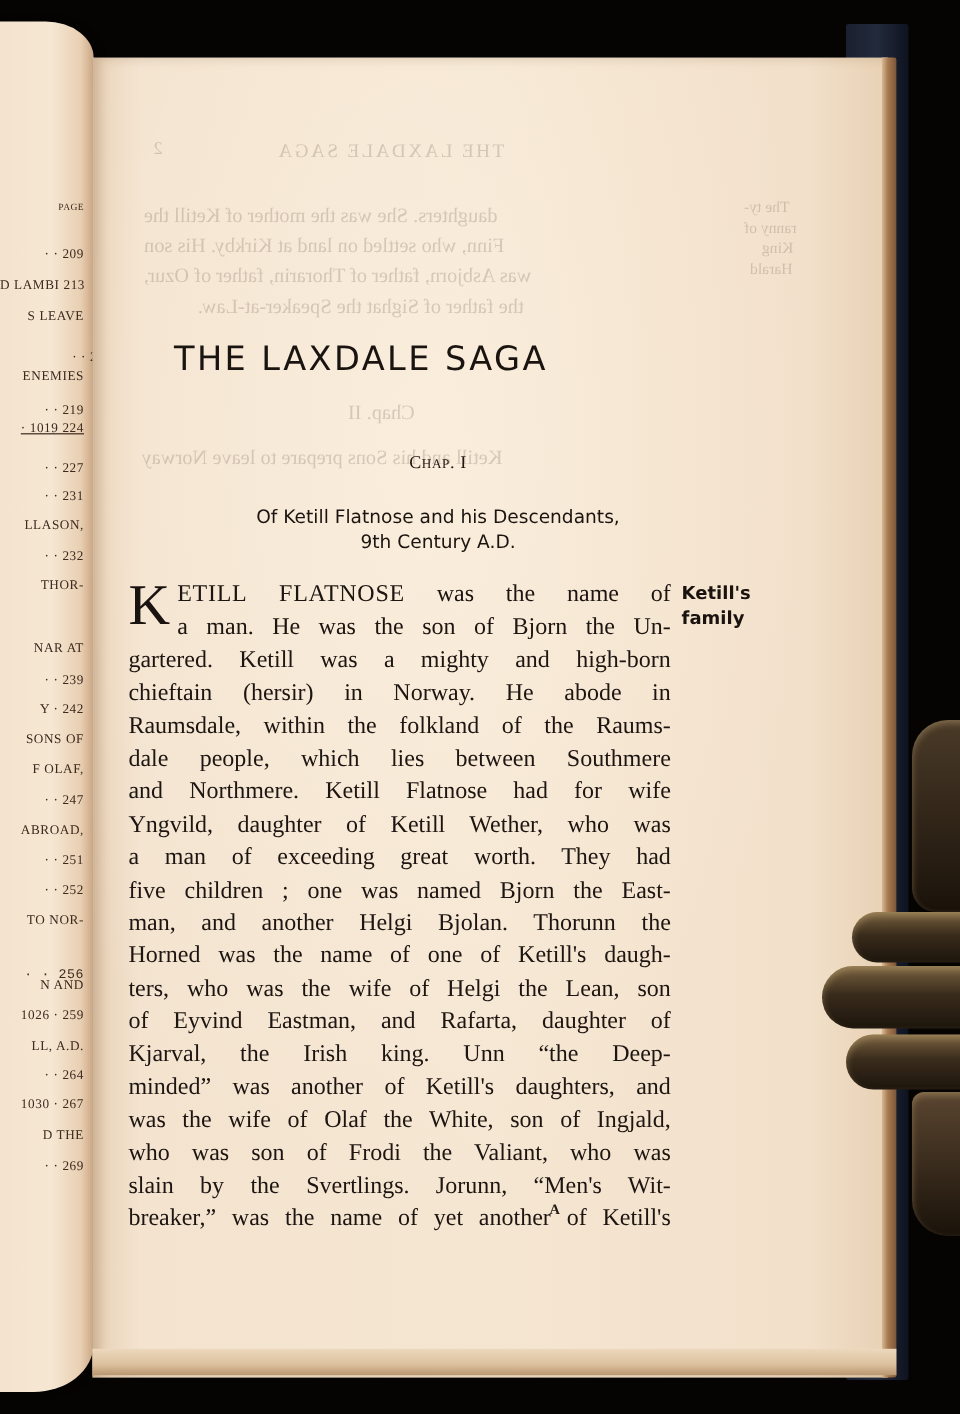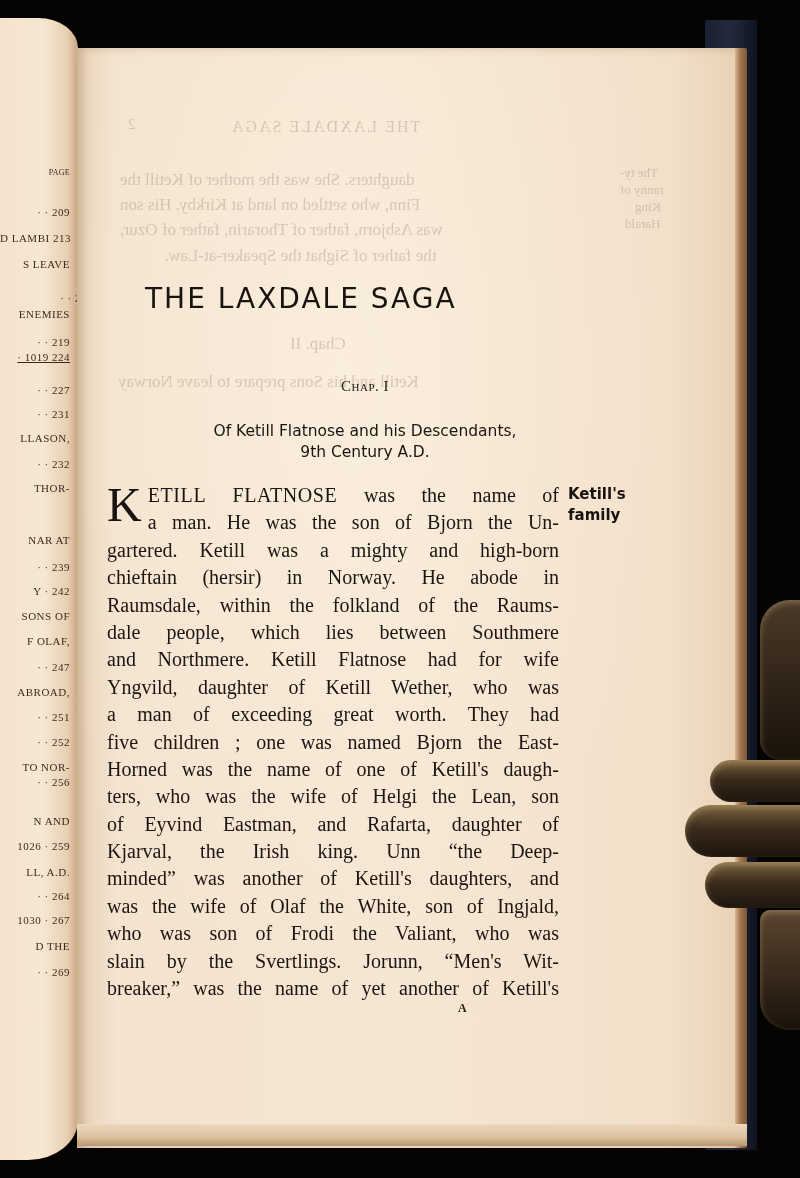--- a/index.html
+++ b/index.html
@@ -130,21 +130,21 @@
     <div class="toc-row" style="top:516px;">NAR  AT</div>
     <div class="toc-row" style="top:543px;">·        · 239</div>
     <div class="toc-row" style="top:567px;">Y        · 242</div>
     <div class="toc-row" style="top:592px;">SONS OF</div>
     <div class="toc-row" style="top:617px;">F  OLAF,</div>
     <div class="toc-row" style="top:643px;">·        · 247</div>
     <div class="toc-row" style="top:668px;">ABROAD,</div>
     <div class="toc-row" style="top:693px;">·        · 251</div>
     <div class="toc-row" style="top:718px;">·        · 252</div>
     <div class="toc-row" style="top:743px;">TO NOR-</div>
-    <div class="toc-row" style="top:758px;">·        · 256</div>
+    <div class="toc-row" style="top:789px;font-family:Liberation Mono, monospace;">·        · 256</div>
     <div class="toc-row" style="top:797px;">N   AND</div>
     <div class="toc-row" style="top:822px;">1026 · 259</div>
     <div class="toc-row" style="top:848px;">LL, A.D.</div>
     <div class="toc-row" style="top:872px;">·        · 264</div>
     <div class="toc-row" style="top:896px;">1030 · 267</div>
     <div class="toc-row" style="top:922px;">D  THE</div>
     <div class="toc-row" style="top:948px;">·        · 269</div>
   </div>
 
   <div class="page"></div>
@@ -179,20 +179,21 @@
     <span class="body-line"><span class="first-lead">ETILL FLATNOSE</span> <span>was the name of</span></span>
     <span class="body-line">a man.  He was the son of Bjorn the Un-</span>
     <span class="body-line" style="clear:left;">gartered.  Ketill was a mighty and high-born</span>
     <span class="body-line">chieftain (hersir) in Norway.  He abode in</span>
     <span class="body-line">Raumsdale, within the folkland of the Raums-</span>
     <span class="body-line">dale people, which lies between Southmere</span>
     <span class="body-line">and Northmere.  Ketill Flatnose had for wife</span>
     <span class="body-line">Yngvild, daughter of Ketill Wether, who was</span>
     <span class="body-line">a man of exceeding great worth.  They had</span>
     <span class="body-line">five children ; one was named Bjorn the East-</span>
+    <span class="body-line">man, and another Helgi Bjolan.  Thorunn the</span>
     <span class="body-line">Horned was the name of one of Ketill's daugh-</span>
     <span class="body-line">ters, who was the wife of Helgi the Lean, son</span>
     <span class="body-line">of Eyvind Eastman, and Rafarta, daughter of</span>
     <span class="body-line">Kjarval, the Irish king.  Unn “the Deep-</span>
     <span class="body-line">minded” was another of Ketill's daughters, and</span>
     <span class="body-line">was the wife of Olaf the White, son of Ingjald,</span>
     <span class="body-line">who was son of Frodi the Valiant, who was</span>
     <span class="body-line">slain by the Svertlings.  Jorunn, “Men's Wit-</span>
     <span class="body-line last">breaker,” was the name of yet another of Ketill's</span>
   </div>

